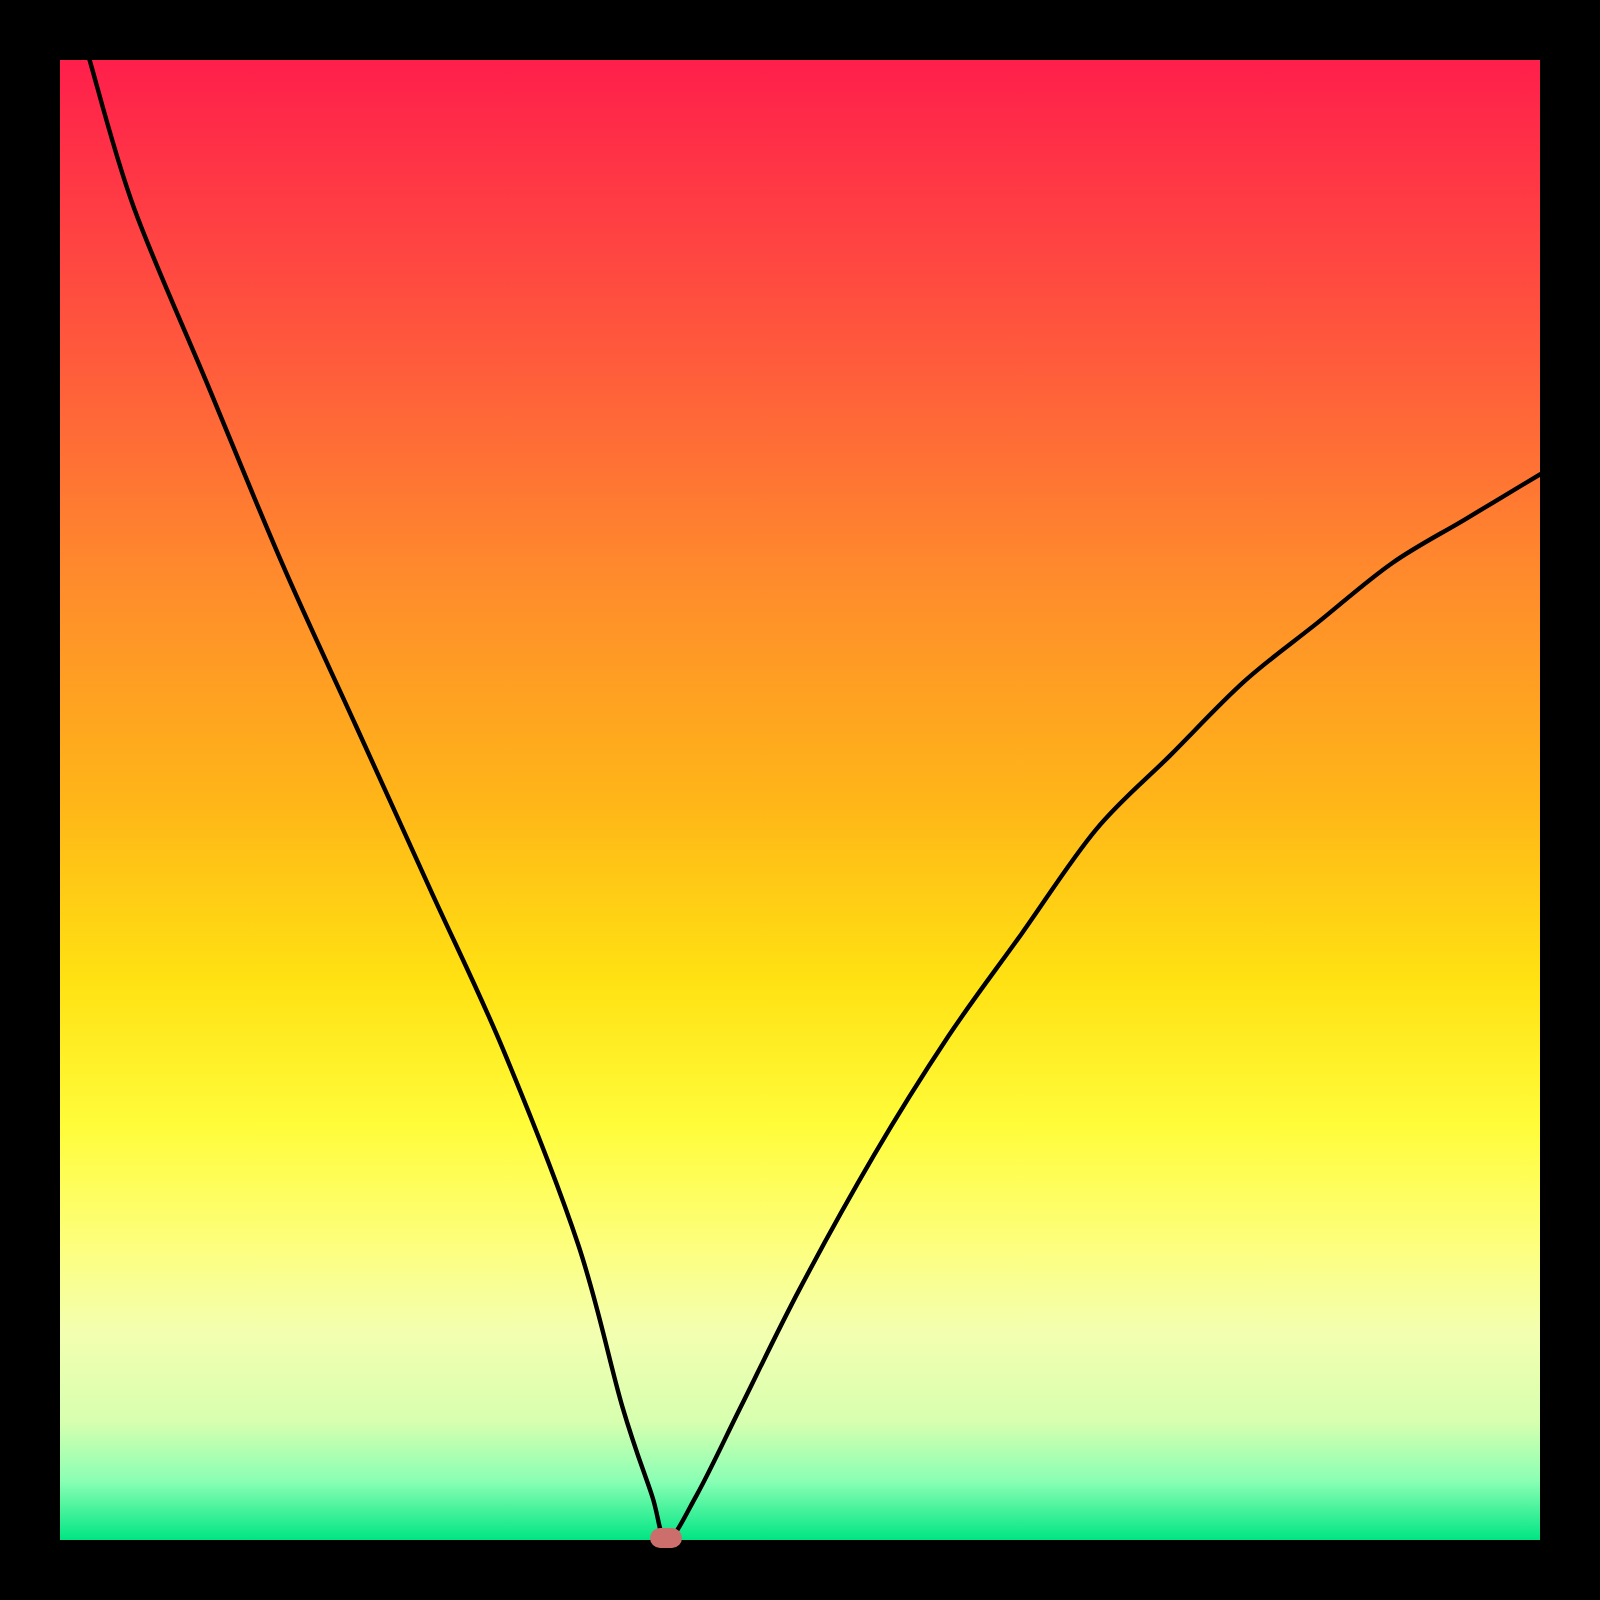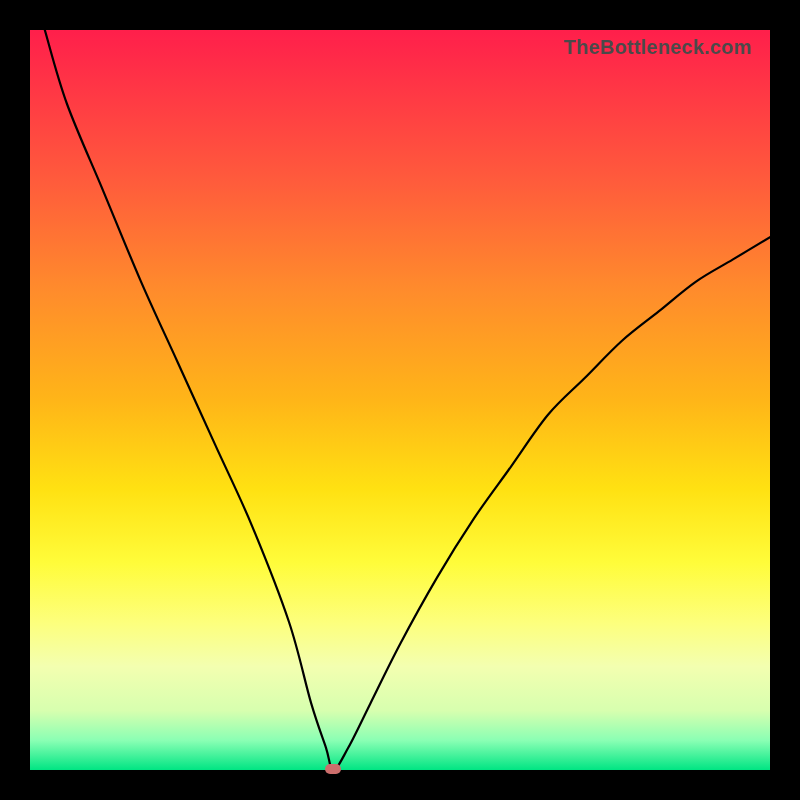--- a/index.html
+++ b/index.html
@@ -63,21 +63,20 @@
     background: #cc6e6c;
   }
 </style>
 </head>
 <body>
 
 <div class="frame">
 
   <div class="plot-area">
 
-    <div class="watermark">TheBottleneck.com</div>
 
     <svg class="curve" viewBox="0 0 740 740" preserveAspectRatio="none">
       <path id="curve-path" d="M 14.8 0.0 C 18.5 12.3, 27.1 46.9, 37.0 74.0 C 46.9 101.1, 61.7 133.2, 74.0 162.8 C 86.3 192.4, 98.7 223.2, 111.0 251.6 C 123.3 280.0, 135.7 305.9, 148.0 333.0 C 160.3 360.1, 172.7 387.3, 185.0 414.4 C 197.3 441.5, 209.7 466.2, 222.0 495.8 C 234.3 525.4, 249.1 562.4, 259.0 592.0 C 268.9 621.6, 275.0 652.4, 281.2 673.4 C 287.4 694.4, 292.3 706.7, 296.0 717.8 C 299.7 728.9, 299.7 740.0, 303.4 740.0 C 307.1 740.0, 312.0 728.9, 318.2 717.8 C 324.4 706.7, 331.8 690.7, 340.4 673.4 C 349.0 656.1, 358.9 635.2, 370.0 614.2 C 381.1 593.2, 394.7 568.6, 407.0 547.6 C 419.3 526.6, 431.7 506.9, 444.0 488.4 C 456.3 469.9, 468.7 453.9, 481.0 436.6 C 493.3 419.3, 505.7 399.6, 518.0 384.8 C 530.3 370.0, 542.7 360.1, 555.0 347.8 C 567.3 335.5, 579.7 321.9, 592.0 310.8 C 604.3 299.7, 616.7 291.1, 629.0 281.2 C 641.3 271.3, 653.7 260.2, 666.0 251.6 C 678.3 243.0, 690.7 236.8, 703.0 229.4 C 715.3 222.0, 733.8 210.9, 740.0 207.2" fill="none" stroke="#000" stroke-width="2.2" stroke-linejoin="round" stroke-linecap="round"></path>
     </svg>
 
     <div class="marker" id="min-marker" style="left: 295.4px; top: 734px;"></div>
 
   </div>
 
 </div>

